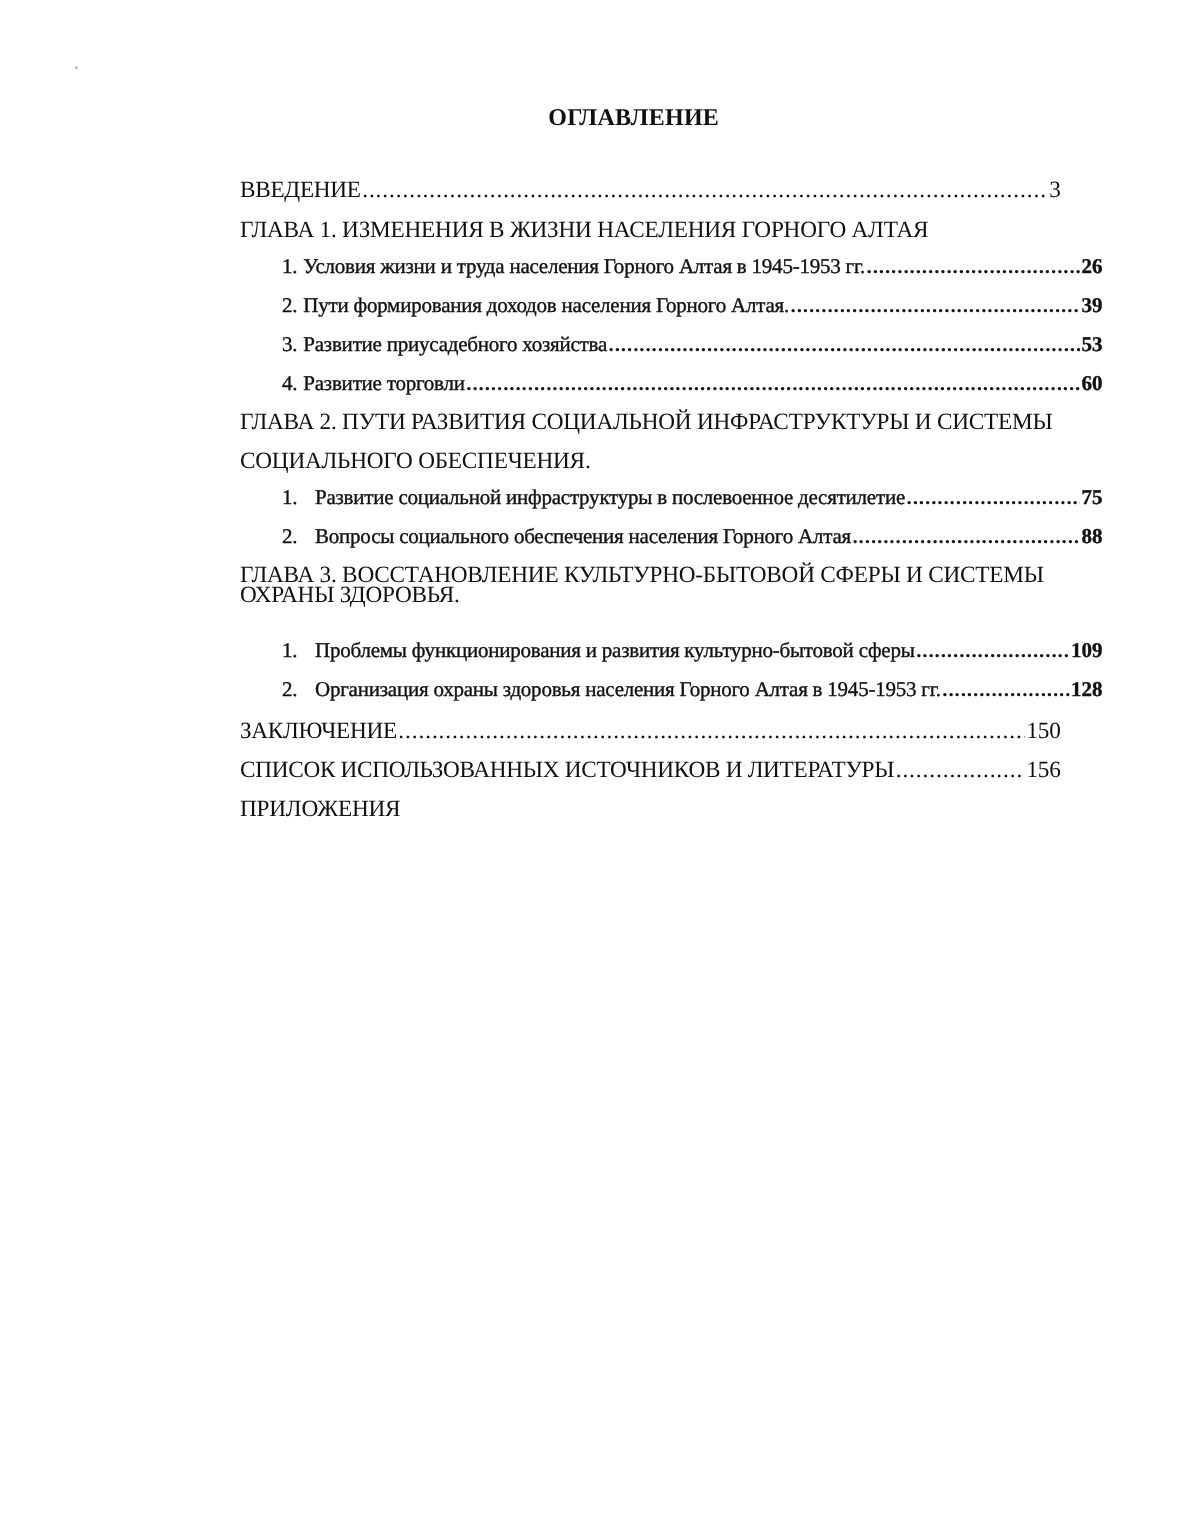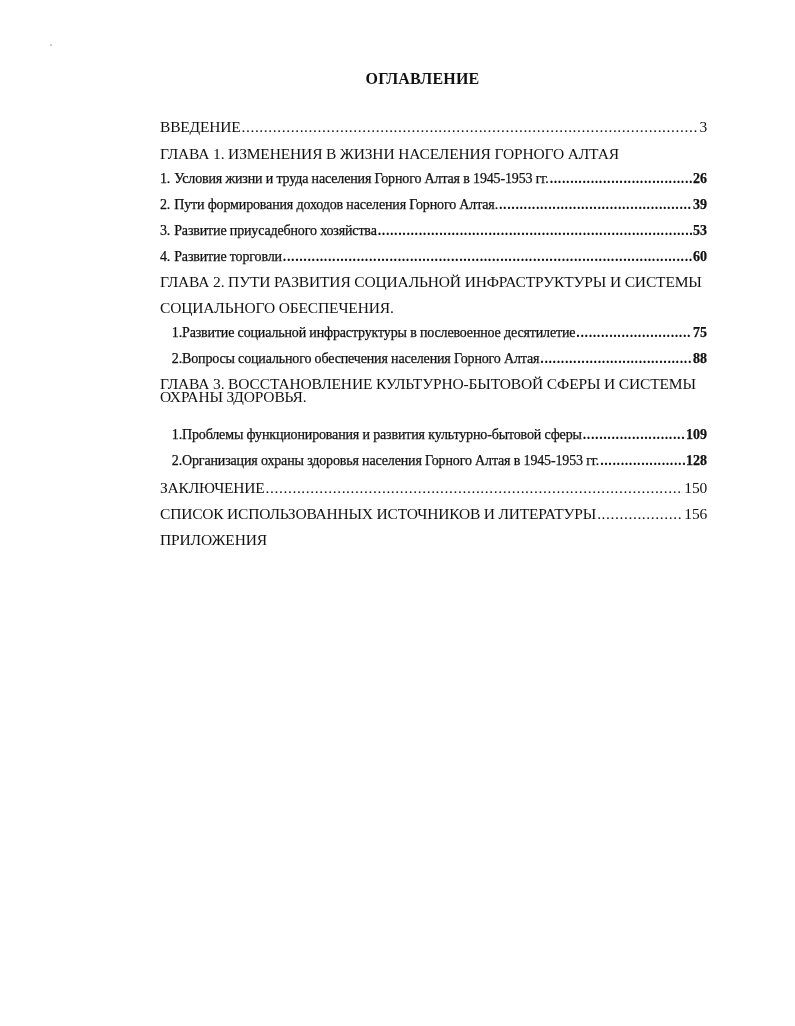--- a/index.html
+++ b/index.html
@@ -4,28 +4,28 @@
 <style>
   html, body { margin: 0; padding: 0; background: #ffffff; }
   body { width: 795px; height: 1026px; position: relative; overflow: hidden;
          font-family: "Liberation Serif", "DejaVu Serif", serif; color: #111; }
   .page { position: absolute; left: 0; top: 0; width: 744px; height: 1026px; background: #fff; }
   .speck { position: absolute; left: 50px; top: 44px; width: 2px; height: 2px; background: #bbb; border-radius: 1px; }
   .title { position: absolute; left: 0; width: 845px; top: 70px; text-align: center;
            font-weight: bold; font-size: 16px; letter-spacing: 0.2px; }
   .toc { position: absolute; left: 160px; top: 118px; width: 547px; }
   .row { position: absolute; left: 0; width: 547px; height: 24px; display: flex; align-items: baseline;
-         white-space: nowrap; overflow: hidden; text-align: right; }
+         white-space: nowrap; overflow: hidden; }
   .row .label { flex: 0 0 auto; }
   .row .dots { flex: 1 1 auto; overflow: hidden; position: relative; margin: 0 1px; }
   .row .dots::after { content: "........................................................................................................................................................................................................................"; letter-spacing: 0.6px; }
   .row .page-num { flex: 0 0 auto; }
   .chapter { font-size: 15.5px; letter-spacing: -0.2px; }
   .chapter .label { white-space: nowrap; }
-  .section { font-size: 14px; font-weight: bold; font-family: "Liberation Sans Narrow", "Liberation Serif", serif; }
+  .section { font-size: 14px; font-weight: bold; font-family: "Liberation Sans Narrow", "Liberation Serif", serif; margin-left: 28px; }
   .section .label { font-weight: normal; font-family: "Liberation Serif", serif; font-size: 14px; letter-spacing: -0.15px; -webkit-text-stroke: 0.25px #111; }
   .section .page-num { font-weight: bold; -webkit-text-stroke: 0.25px #111; }
   .section .num { display: inline-block; }
   .section.wide .num { width: 22px; }
   .section.tight .num { width: auto; margin-right: 4px; }
   .heading-line { position: absolute; left: 0; font-size: 15.5px; letter-spacing: -0.15px; white-space: nowrap; }
 </style>
 </head>
 <body>
 

